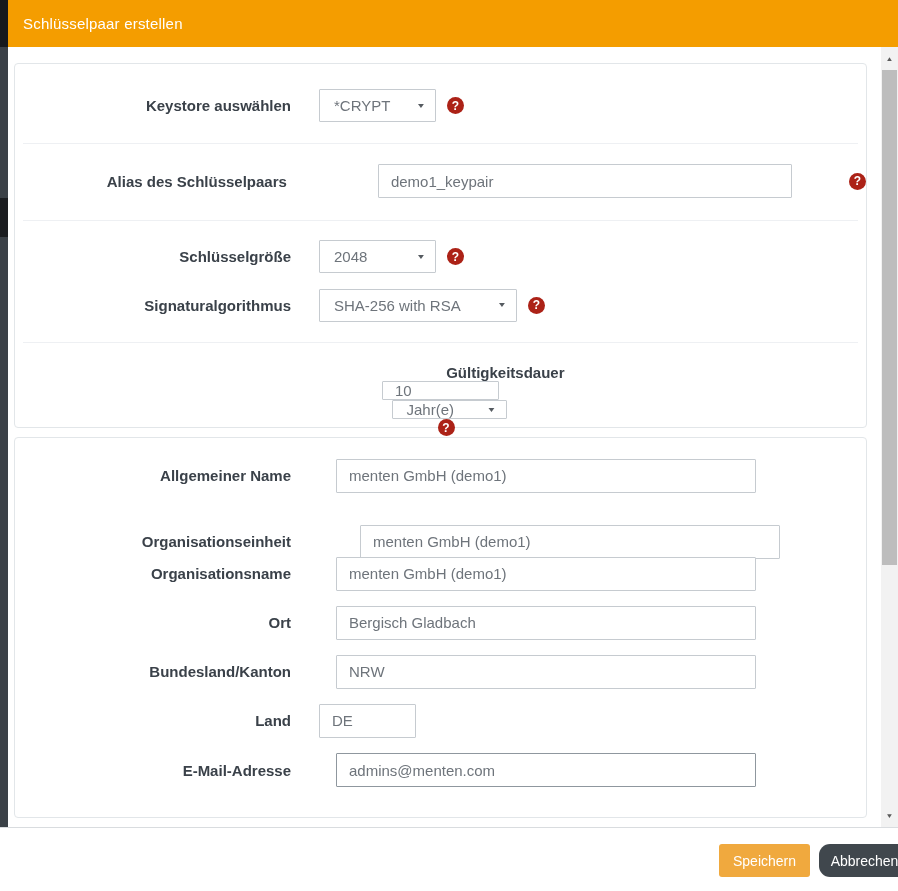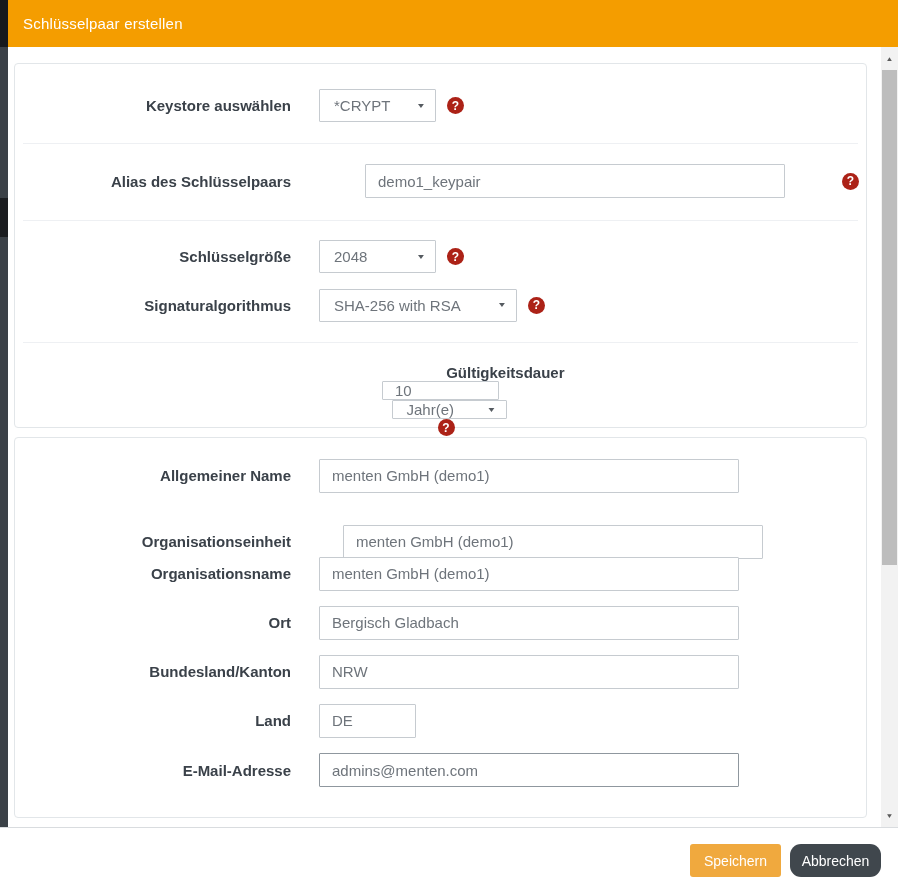--- a/index.html
+++ b/index.html
@@ -42,21 +42,21 @@
     width: 276px; text-align: right; margin-right: 28px;
     font-weight: 700; font-size: 15px; color: #3A4149; white-space: nowrap;
   }
 
   input.txt {
     height: 34px; border: 1px solid #C6CBD0; border-radius: 1px;
     font-family: "Liberation Sans", sans-serif; font-size: 15px; color: #6E747B;
     padding: 0 12px; background: #fff; caret-color: #222;
   }
   input.txt.focused { border-color: #8F979E; }
-  .w-full { width: 420px; }
+  .w-full { width: 420px; margin-left: 17px; }
   .w-sm { width: 117px; }
   .w-xs { width: 97px; }
 
   .select {
     position: relative; height: 33px; border: 1px solid #C6CBD0; border-radius: 1px;
     background: #fff; display: flex; align-items: center; cursor: default;
   }
   .select .sel-text { font-size: 15px; color: #6E747B; padding-left: 14px; white-space: nowrap; }
   .select .arrow {
     position: absolute; right: 9px; top: 50%; transform: translateY(-50%) scaleY(.7);
@@ -87,21 +87,21 @@
 
   
   .dialog-footer {
     position: absolute; left: 0; top: 827px; width: 898px; height: 64px;
     background: #ffffff; border-top: 1px solid #D9DCDF;
   }
   .btn {
     position: absolute; top: 16px; height: 33px; width: 91px;
     border: none; border-radius: 3px; color: #fff; font-size: 14px;
     font-family: "Liberation Sans", sans-serif; cursor: pointer;
-    display: flex; align-items: center; justify-content: center;
+    display: flex; align-items: center; justify-content: center; margin-left: 29px;
   }
   .btn.save { left: 690px; background: #F0A93E; }
   .btn.cancel { left: 790px; background: #40474D; border-radius: 11px; }
 </style>
 </head>
 <body>
 
 <div class="stage">
 
   <div class="left-strip">

